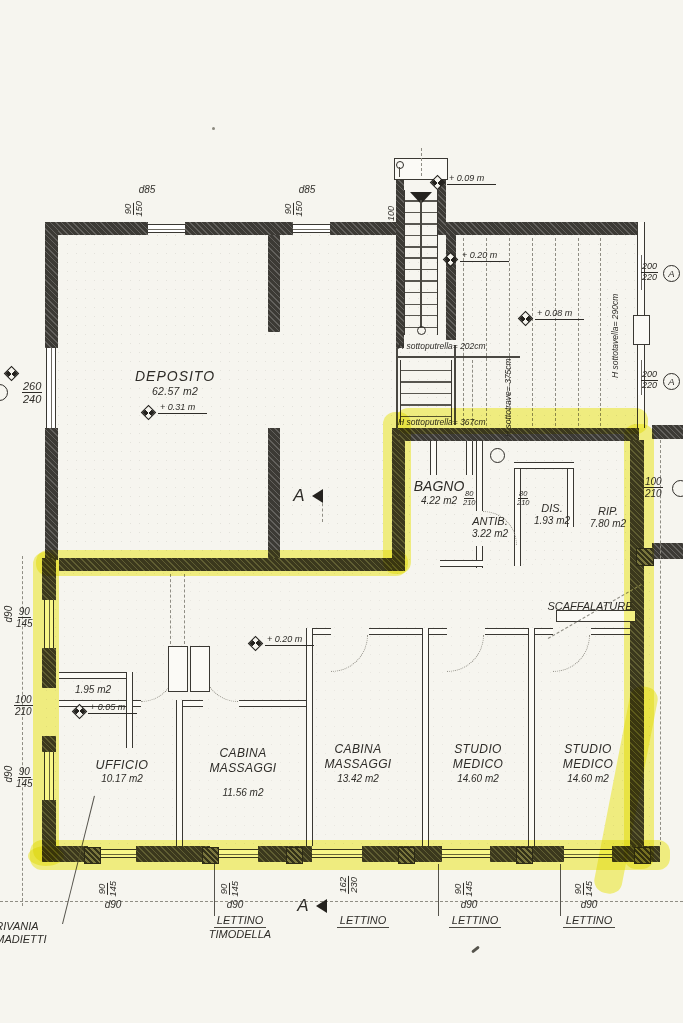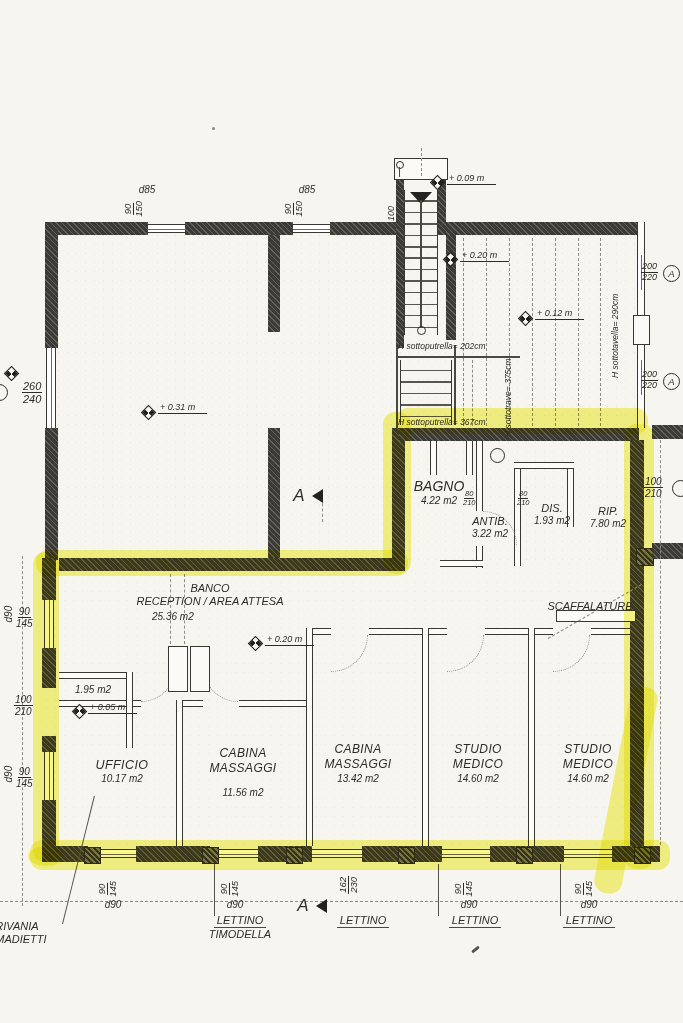--- a/index.html
+++ b/index.html
@@ -185,48 +185,47 @@
   <div class="dash-v" style="left:22px;top:556px;height:350px;"></div>
   <div class="dash-v" style="left:660px;top:440px;height:405px;"></div>
   <div class="dash-h" style="left:0;top:901px;width:683px;"></div>
   <div class="dash-v" style="left:322px;top:498px;height:24px;"></div>
 
   <div class="leader" style="left:214px;top:864px;width:1px;height:52px;"></div>
   <div class="leader" style="left:438px;top:864px;width:1px;height:52px;"></div>
   <div class="leader" style="left:560px;top:864px;width:1px;height:52px;"></div>
   <div class="leader" style="left:62px;top:792px;width:1px;height:132px;transform:rotate(14deg);transform-origin:bottom center;"></div>
 
+  <div class="lbl" style="left:115px;top:368px;width:120px;">
+    <div class="big">DEPOSITO</div>
+    <div class="rarea">62.57 m2</div>
+  </div>
   <div class="bench" style="left:143px;top:407px;"></div>
   <div class="elev" style="left:158px;top:402px;">+ 0.31 m</div>
 
   <div class="bench" style="left:520px;top:313px;"></div>
-  <div class="elev" style="left:535px;top:308px;">+ 0.12 m</div>
+  <div class="elev" style="left:535px;top:308px;">+ 0.08 m</div>
 
   <div class="lbl" style="left:408px;top:478px;width:62px;">
     <div class="med" style="font-size:14px;">BAGNO</div>
     <div class="small" style="font-size:10px;">4.22 m2</div>
   </div>
   <div class="lbl" style="left:455px;top:515px;width:70px;">
     <div class="med">ANTIB.</div>
     <div class="small" style="font-size:10px;">3.22 m2</div>
   </div>
   <div class="lbl" style="left:524px;top:502px;width:56px;">
     <div class="med">DIS.</div>
     <div class="small" style="font-size:10px;">1.93 m2</div>
   </div>
   <div class="lbl" style="left:578px;top:505px;width:60px;">
     <div class="med">RIP.</div>
     <div class="small" style="font-size:10px;">7.80 m2</div>
   </div>
 
-  <div class="lbl" style="left:110px;top:582px;width:200px;">
-    <div class="med">BANCO</div>
-    <div class="med">RECEPTION / AREA ATTESA</div>
-    <div class="small" style="font-size:10px;text-align:left;padding-left:42px;margin-top:2px;">25.36 m2</div>
-  </div>
   <div class="bench" style="left:250px;top:638px;"></div>
   <div class="elev" style="left:265px;top:634px;">+ 0.20 m</div>
 
   <div class="lbl" style="left:538px;top:600px;width:104px;">
     <div class="med">SCAFFALATURE</div>
   </div>
 
   <div class="lbl" style="left:64px;top:684px;width:58px;">
     <div class="small" style="font-size:10px;">1.95 m2</div>
   </div>

